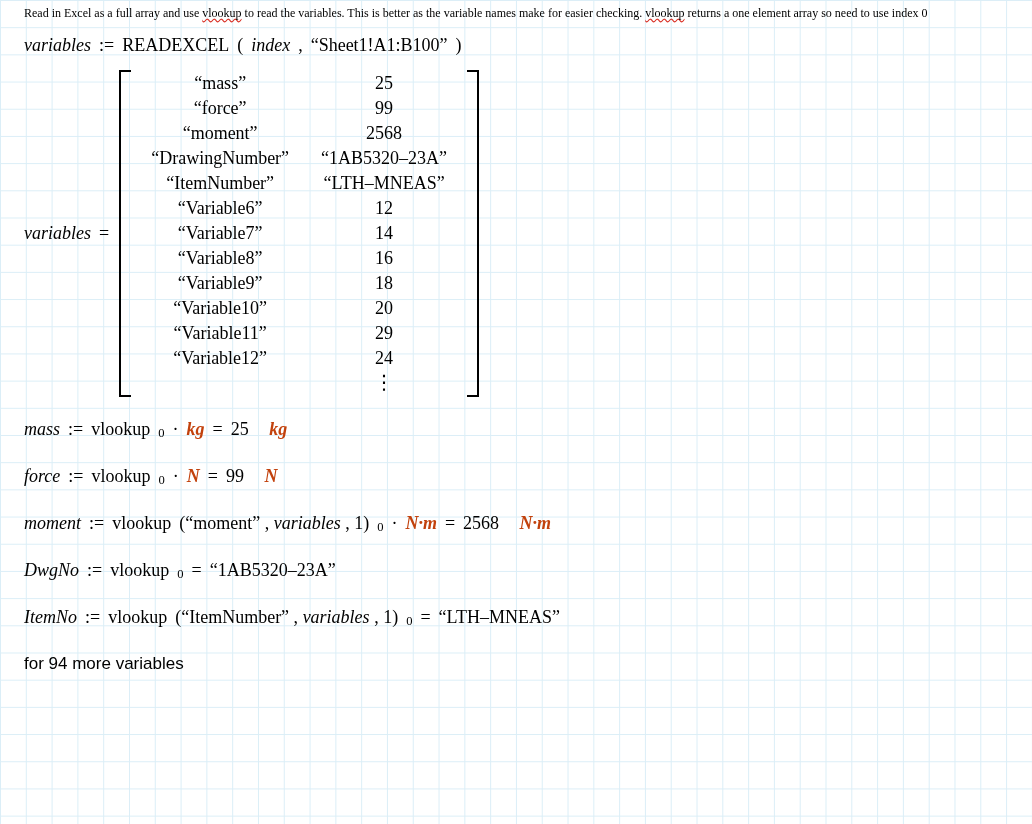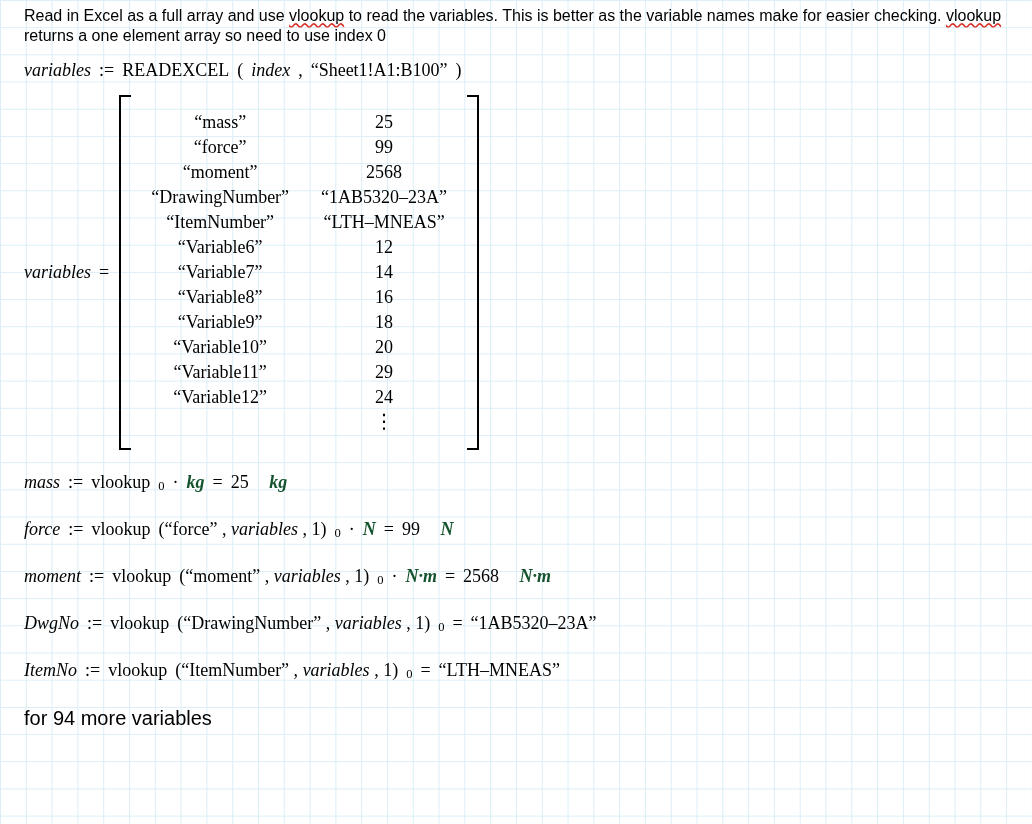--- a/index.html
+++ b/index.html
@@ -23,22 +23,22 @@
       linear-gradient(to bottom, #dbeef7 1px, transparent 1px);
     background-size: 25.8px 27.2px;
     z-index: 0;
   }
   .page {
     position: relative;
     z-index: 1;
     padding: 6px 10px 10px 24px;
   }
   .intro {
-    font-family: Liberation Sans, sans-serif;
-    font-size: 16px;
+    font-family: Liberation Serif, serif;
+    font-size: 12px;
     line-height: 1.25;
     margin: 0 0 14px 0;
     color: #000;
   }
   .squiggle {
     text-decoration: underline wavy #d93025;
     text-decoration-skip-ink: none;
   }
   .ital { font-style: italic; }
   .rm { font-style: normal; }
@@ -50,21 +50,21 @@
   }
   .sub {
     font-size: 0.7em;
     vertical-align: sub;
     position: relative;
     top: 4px;
   }
   .unit-bold {
     font-weight: bold;
     font-style: italic;
-    color: #14532d;
+    color: #c2410c;
     text-align: center;
   }
   
   .matrix-region {
     display: inline-flex;
     align-items: center;
     gap: 10px;
     margin: 14px 0 18px 0;
   }
   .matrix {
@@ -99,40 +99,40 @@
     right: -2px;
     width: 12px;
     height: 2px;
     background: #000;
   }
   .mat-br.right::before { top: 0; }
   .mat-br.right::after { bottom: 0; }
   .mat-body {
     display: table;
     border-collapse: collapse;
-    margin: 15px 4px;
+    margin: 1px 4px;
   }
   .mat-row { display: table-row; }
   .mat-cell {
     display: table-cell;
     text-align: center;
     padding: 2px 16px;
     font-family: "Times New Roman", serif;
     font-size: 18px;
     white-space: nowrap;
   }
   .vdots-cell {
     font-size: 20px;
     line-height: 0.9;
     text-align: center;
   }
   .line-block { margin: 4px 0 26px 0; }
   .footer-note {
     font-family: Helvetica, Arial, sans-serif;
-    font-size: 20px;
+    font-size: 17px;
     margin-top: 8px;
   }
 </style>
 </head>
 <body>
 
 <div class="grid-bg"></div>
 
 <div class="page">
 
@@ -233,21 +233,20 @@
       <span class="rm">25</span>&nbsp;
       <span class="unit-bold">kg</span>
     </span>
   </div>
 
   <div class="reg-line line-block">
     <span class="assign-row">
       <span class="ital">force</span>
       <span class="rm">:=</span>
       <span class="rm">vlookup</span>
-      <span class="rm">(“force” , <span class="ital">variables</span> , 1)</span>
       <span class="sub rm">0</span>
       <span class="rm">·</span>
       <span class="unit-bold">N</span>
       <span class="rm">=</span>
       <span class="rm">99</span>&nbsp;
       <span class="unit-bold">N</span>
     </span>
   </div>
 
   <div class="reg-line line-block">
@@ -263,21 +262,20 @@
       <span class="rm">2568</span>&nbsp;
       <span class="unit-bold">N·m</span>
     </span>
   </div>
 
   <div class="reg-line line-block">
     <span class="assign-row">
       <span class="ital">DwgNo</span>
       <span class="rm">:=</span>
       <span class="rm">vlookup</span>
-      <span class="rm">(“DrawingNumber” , <span class="ital">variables</span> , 1)</span>
       <span class="sub rm">0</span>
       <span class="rm">=</span>
       <span class="rm">“1AB5320–23A”</span>
     </span>
   </div>
 
   <div class="reg-line line-block">
     <span class="assign-row">
       <span class="ital">ItemNo</span>
       <span class="rm">:=</span>

